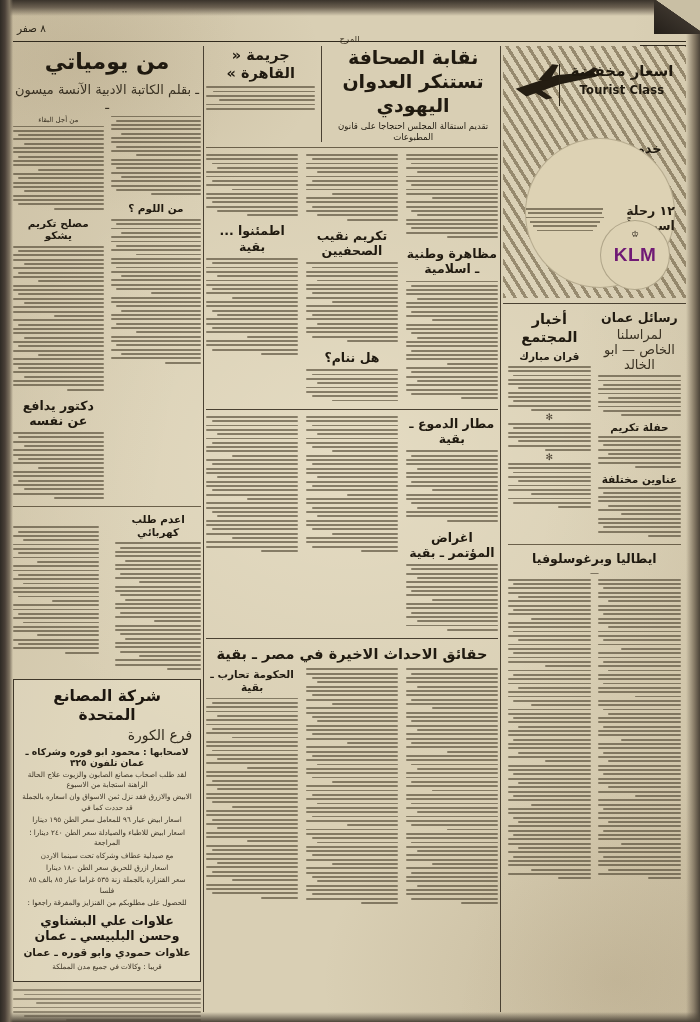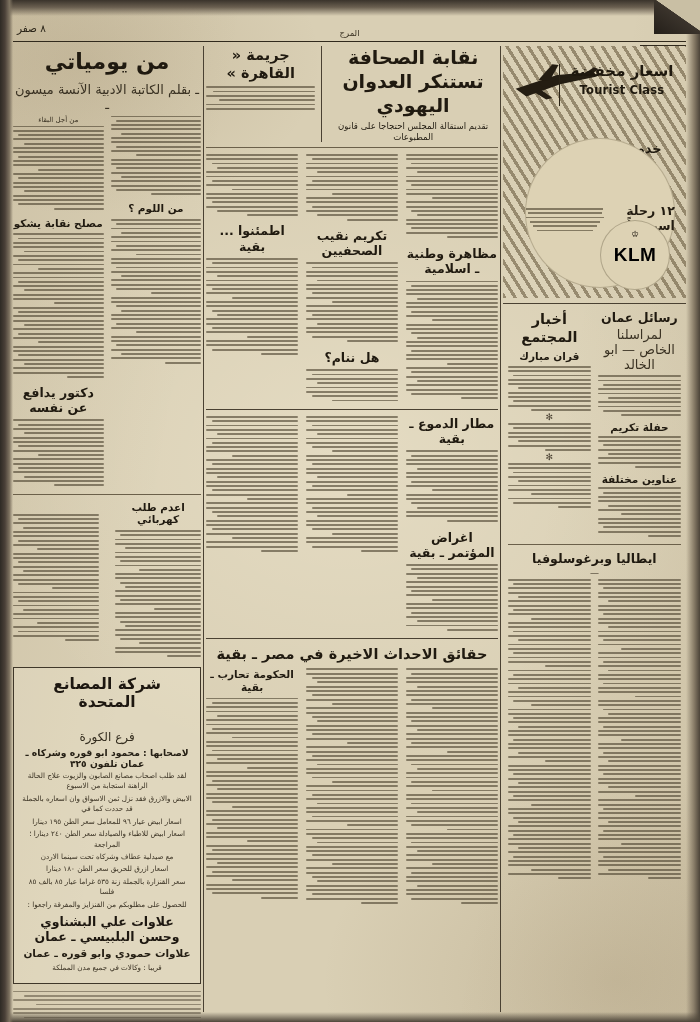--- a/index.html
+++ b/index.html
@@ -43,21 +43,21 @@
   .scan-edge-bottom{
     position:absolute;left:0;bottom:0;width:700px;height:10px;z-index:28;
     background:linear-gradient(0deg,#4e463a 0%,rgba(190,178,152,0) 100%);
   }
 
   .sheet{position:absolute;left:13px;top:16px;width:673px;height:996px;z-index:2;}
 
   
   .masthead{position:relative;height:30px;}
   .mh-left{position:absolute;left:4px;top:6px;font-size:10.5px;color:#2b2519;letter-spacing:.5px;}
-  .mh-center{position:absolute;left:50%;transform:translateX(-50%);top:12px;font-size:8.5px;color:#3a3222;}
+  .mh-center{position:absolute;left:50%;transform:translateX(-50%);top:18px;font-size:8.5px;color:#3a3222;}
   .mh-right{position:absolute;right:6px;top:1px;font-size:16px;font-weight:bold;color:#231d13;}
   .mh-rule{position:absolute;left:0;right:0;top:25px;height:0;border-top:1.6px solid #312a1d;}
   .mh-rule2{position:absolute;right:0;width:46px;top:29px;height:0;border-top:1.4px solid #312a1d;}
 
   
   .cols{position:relative;display:flex;height:966px;}
   .col{position:relative;}
   .col-left{width:186px;}
   .col-mid{width:296px;}
   .col-right{width:191px;}
@@ -120,30 +120,30 @@
     padding-top:16px;box-sizing:border-box;
   }
   .klm-flights{font-size:12.5px;font-weight:bold;color:#221b10;margin-bottom:6px;}
   .klm-body{width:116px;}
   .klm-body .ln{height:1.7px;margin-bottom:2.6px;background:#4e4431;opacity:.62;margin-left:auto;margin-right:auto;}
   .klm-logo{
     position:absolute;right:16px;bottom:8px;width:70px;height:70px;border-radius:50%;
     background:#ddd2b4;display:flex;align-items:center;justify-content:center;
     box-shadow:0 0 0 1px rgba(70,58,36,.3) inset;
   }
-  .klm-logo .wrd{font-size:19px;font-weight:bold;letter-spacing:.5px;color:#000000;font-family:"Liberation Sans",sans-serif;}
+  .klm-logo .wrd{font-size:19px;font-weight:bold;letter-spacing:.5px;color:#701a75;font-family:"Liberation Sans",sans-serif;}
   .klm-logo .crown{position:absolute;top:9px;left:50%;transform:translateX(-50%);font-size:9px;color:#1b150c;}
 
   
   .adbox{
     border:1.3px solid #3f3729;padding:7px 8px 9px;margin-top:7px;
     background:rgba(255,250,232,.20);
   }
   .ad-title{text-align:center;font-size:15.5px;font-weight:bold;color:#1d1710;line-height:1.2;}
-  .ad-sub{text-align:center;font-size:12px;color:#332c1e;margin-top:18px;}
+  .ad-sub{text-align:right;font-size:14px;color:#332c1e;margin-top:2px;}
   .ad-line{text-align:center;font-size:9.2px;color:#262015;margin-top:3px;font-weight:bold;}
   .ad-small{text-align:center;font-size:7.2px;color:#3b3324;margin-top:2px;line-height:1.45;}
   .ad-big{text-align:center;font-size:12.5px;font-weight:bold;color:#1d1710;margin-top:4px;}
   .ad-mid{text-align:center;font-size:10.5px;font-weight:bold;color:#241e13;margin-top:3px;}
 </style>
 </head>
 <body>
 
 <div class="page">
 
@@ -1008,21 +1008,21 @@
                 <div class="ln s1"></div>
               <div class="ln s2"></div>
                 <div class="ln s1"></div>
                 <div class="ln s1"></div>
                 <div class="ln s3"></div>
               <div class="ln s1"></div>
                 <div class="ln s1"></div>
                 <div class="ln s2"></div>
                 <div class="ln s5"></div>
             </div>
-            <div class="hl hl-sm" style="margin:7px 0 4px">مصلح نقابة يشكو</div>
+            <div class="hl hl-sm" style="margin:7px 0 4px">مصلح تكريم يشكو</div>
             <div class="bt">
               <div class="ln s1"></div>
                 <div class="ln s2"></div>
                 <div class="ln s1"></div>
                 <div class="ln s1"></div>
               <div class="ln s3"></div>
                 <div class="ln s1"></div>
                 <div class="ln s2"></div>
                 <div class="ln s1"></div>
               <div class="ln s4"></div>

